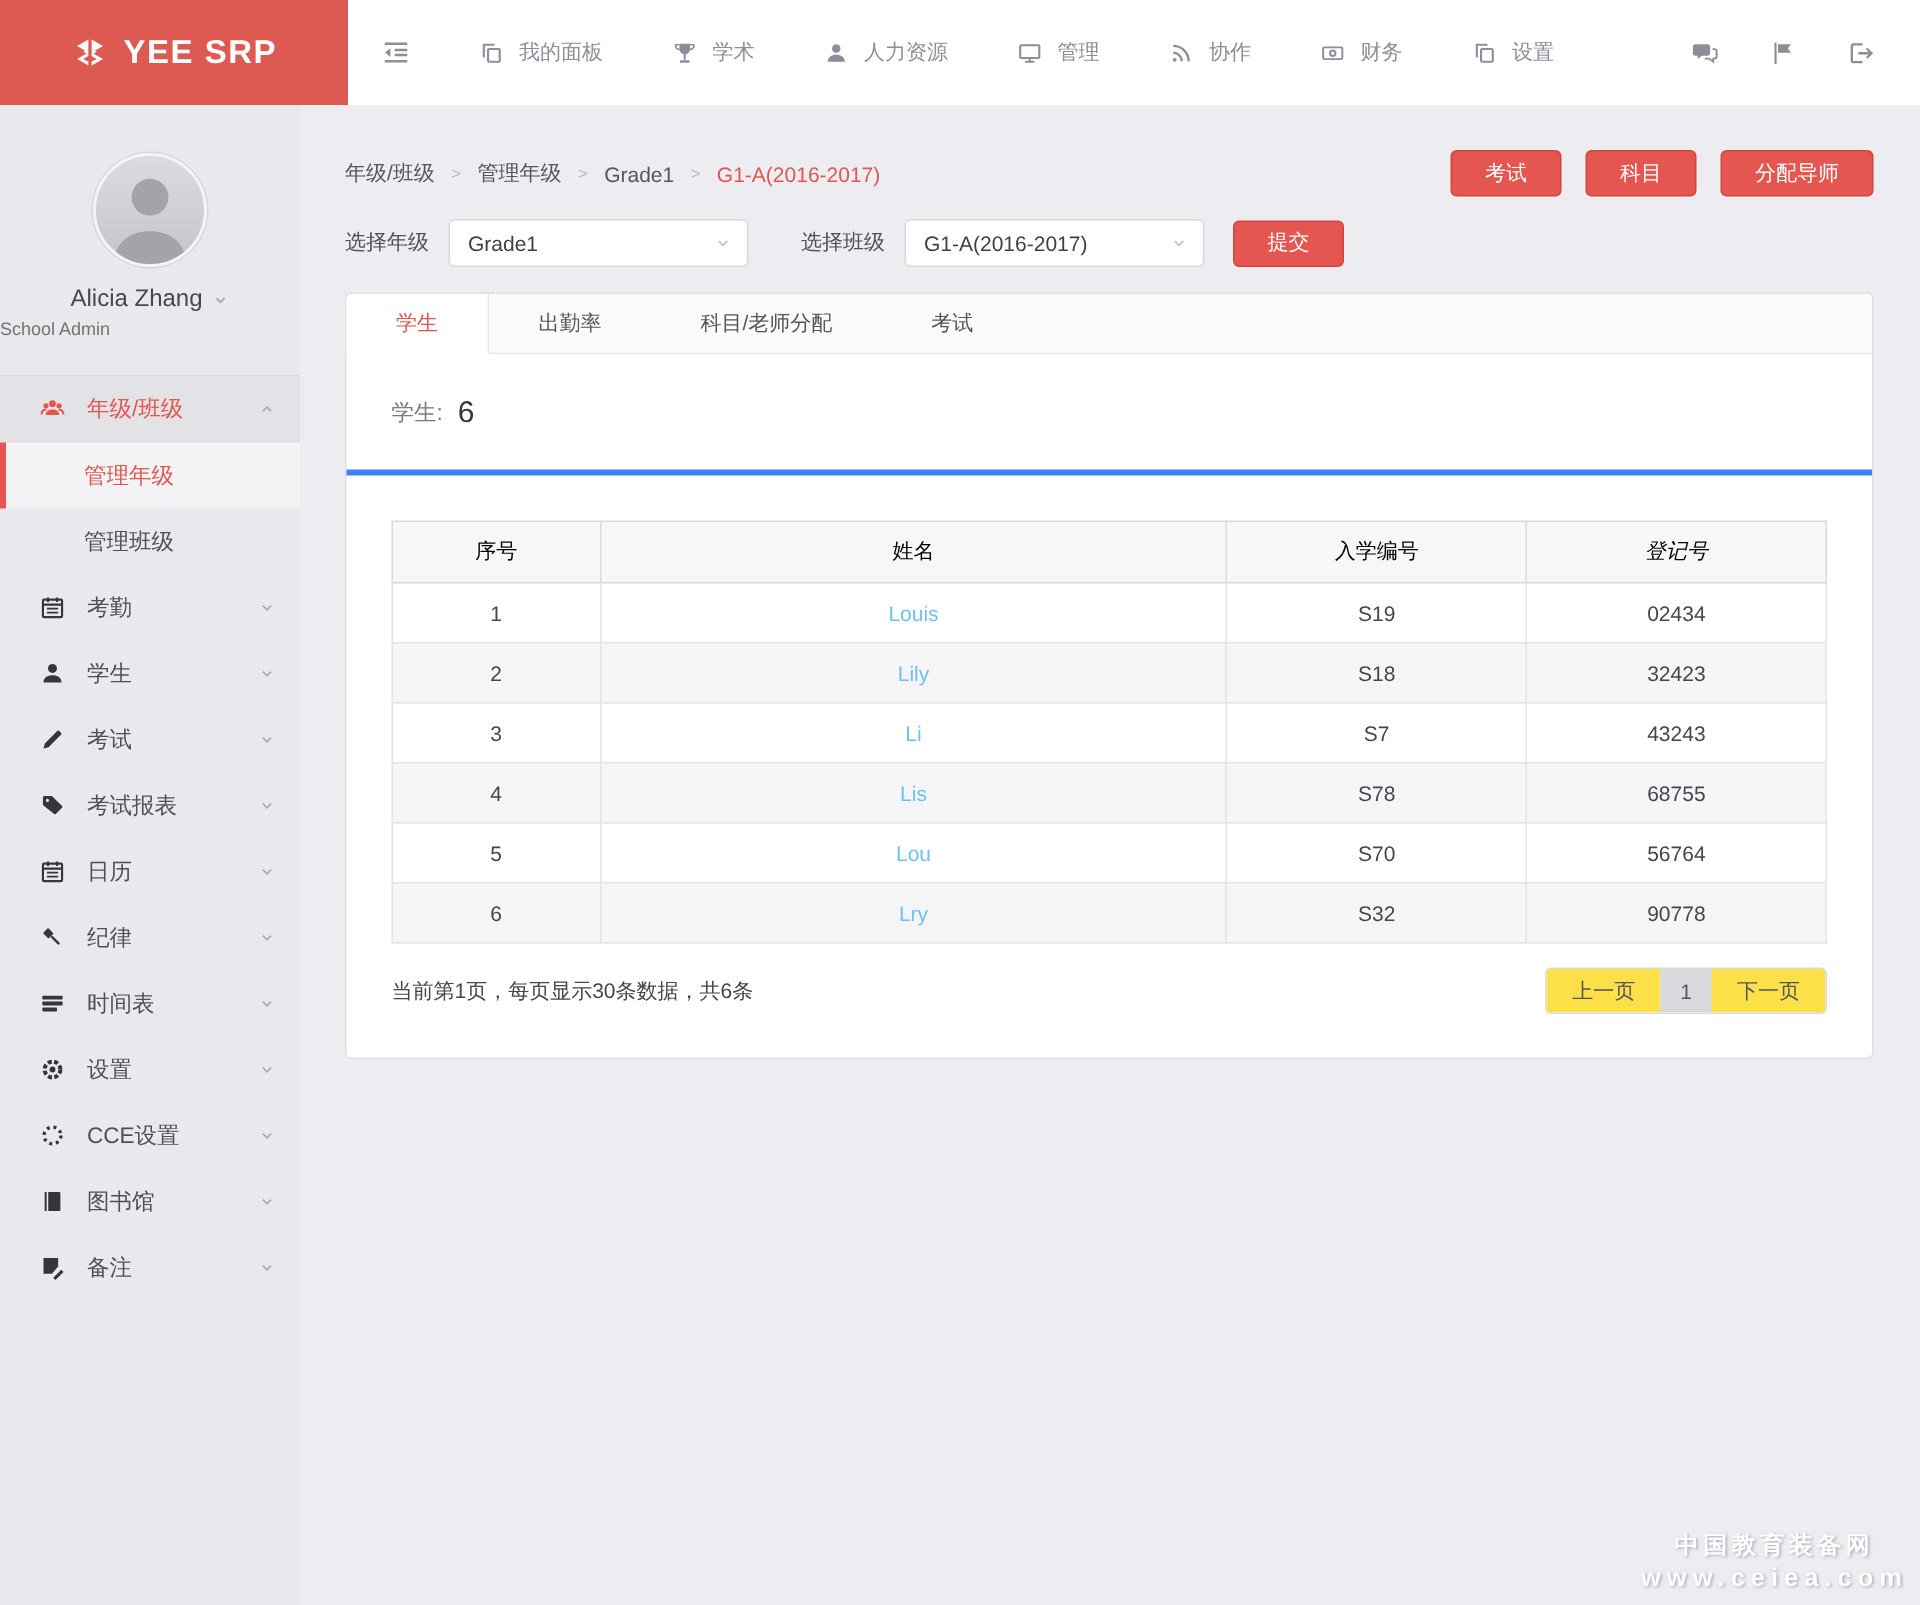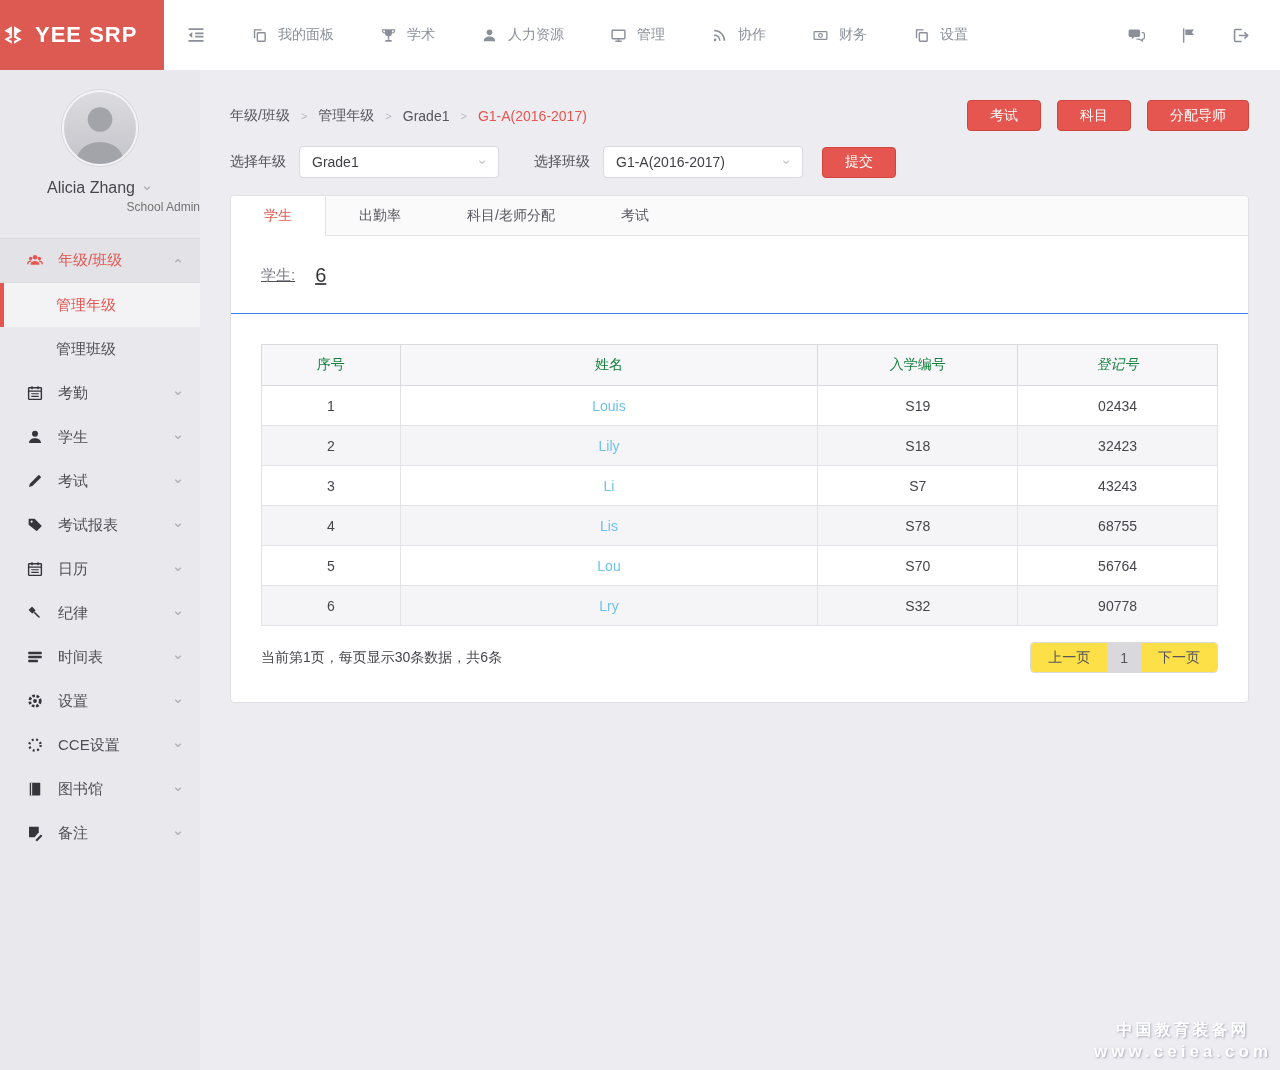--- a/index.html
+++ b/index.html
@@ -8,34 +8,34 @@
     position:relative; overflow:hidden; background:#ececf1;
     font-family:"Liberation Sans","DejaVu Sans",sans-serif; color:#4f4f55;
   }
   svg { display:block; }
   .ic { width:18px; height:18px; }
   .ic16 { width:17px; height:17px; }
   .chev-ic { width:12px; height:12px; }
 
   
   .navbar { position:absolute; top:0; left:0; right:0; height:70px; background:#fff; display:flex; align-items:stretch; z-index:5; }
-  .logo { width:164px; background:#dd5a53; color:#fff; display:flex; align-items:center; justify-content:flex-start; gap:9px; cursor:pointer; }
+  .logo { width:232px; background:#dd5a53; color:#fff; display:flex; align-items:center; justify-content:center; gap:9px; cursor:pointer; }
   .logo-text { font-size:22px; font-weight:bold; letter-spacing:1px; }
   .logo-ic { width:26px; height:26px; }
   .nav-toggle { width:64px; display:flex; align-items:center; justify-content:center; color:#8b8f99; cursor:pointer; }
   .nav-toggle svg { width:20px; height:20px; }
   .nav-menu { display:flex; align-items:stretch; }
   .nav-item { display:flex; align-items:center; gap:10px; padding:0 23px; color:#8b8f99; font-size:14px; cursor:pointer; }
   .nav-right { margin-left:auto; display:flex; align-items:center; padding-right:14px; }
   .nav-icon-btn { width:52px; height:70px; display:flex; align-items:center; justify-content:center; color:#8b8f99; cursor:pointer; }
   .nav-icon-btn svg { width:19px; height:19px; }
 
   
   .sidebar { position:absolute; top:70px; left:0; bottom:0; width:200px; background:#e9e9ed; }
-  .profile { text-align:right; padding-top:20px; padding-bottom:24px; }
+  .profile { text-align:left; padding-top:32px; padding-bottom:24px; }
   .avatar { width:76px; height:76px; border-radius:50%; margin:0 auto; background:linear-gradient(180deg,#dcdce0 0%,#c3c3c9 100%); border:2px solid #f4f4f6; box-shadow:0 0 0 1px #d5d5db; overflow:hidden; cursor:pointer; }
   .profile-name { margin-top:13px; font-size:16px; color:#47474d; display:flex; align-items:center; justify-content:center; gap:6px; cursor:pointer; }
   .profile-name .chev-ic { color:#a8a8b0; }
   .profile-role { margin-top:3px; font-size:12px; color:#737373; }
   .menu { border-top:1px solid #d9d9de; }
   .menu-row { height:44px; display:flex; align-items:center; padding:0 16px 0 26px; font-size:15px; color:#4f4f55; cursor:pointer; position:relative; }
   .menu-row .mi { width:19px; height:19px; margin-right:13px; color:#35353b; flex:none; }
   .menu-row .chev { margin-left:auto; color:#a8a8b0; }
   .menu-group-active { background:#e2e2e7; color:#e4564f; border-bottom:1px solid #d9d9de; }
   .menu-group-active .mi { color:#e4564f; }
@@ -57,27 +57,27 @@
   .select { width:200px; height:32px; background:#fff; border:1px solid #d9d9de; border-radius:4px; display:flex; align-items:center; justify-content:space-between; padding:0 10px 0 12px; margin-left:13px; color:#3f3f45; cursor:pointer; }
   .select .chev-ic { color:#c0c0c7; }
   .filters .gap { width:35px; }
   .btn-submit { margin-left:19px; }
 
   
   .card { margin-top:17px; background:#fff; border:1px solid #dfdfe5; border-radius:4px; }
   .tabs { display:flex; background:#fafafb; border-bottom:1px solid #e3e3e8; height:40px; border-radius:4px 4px 0 0; }
   .tab { display:flex; align-items:center; padding:0 33px; font-size:14px; color:#55555c; cursor:pointer; }
   .tab-active { background:#fff; color:#e4564f; border-right:1px solid #e3e3e8; margin-bottom:-1px; border-bottom:1px solid #fff; border-top-left-radius:4px; }
-  .summary { display:flex; align-items:center; gap:20px; padding:28px 30px 26px; border-bottom:1px solid #3b82f6;text-decoration:underline; }
+  .summary { display:flex; align-items:center; gap:10px; padding:28px 30px 26px; border-bottom:4px solid #3b82f6; }
   .summary-label { font-size:15px; color:#7a7a82; }
   .summary-value { font-size:20px; color:#35353b; }
 
   .table-wrap { padding:30px 30px 0; }
   table { width:100%; border-collapse:collapse; font-size:14px; color:#45454b; }
-  th { background:#f7f7fa; color:#15803d; font-weight:normal; height:41px; border:1px solid #d9d9de; cursor:pointer; }
+  th { background:#f7f7fa; color:#000000; font-weight:normal; height:41px; border:1px solid #d9d9de; cursor:pointer; }
   td { height:40px; text-align:center; border:1px solid #e2e2e7; }
   tbody tr:nth-child(even) { background:#f5f5f8; }
   .cell-link { color:#6fc1ee; cursor:pointer; text-decoration:none; }
   .col-no { width:14.5%; } .col-name { width:43.7%; } .col-adm { width:20.9%; } .col-reg { width:20.9%;font-style:italic; }
 
   .table-footer { display:flex; justify-content:space-between; align-items:center; padding:16px 30px 29px; }
   .page-info { font-size:14px; color:#45454b; }
   .pager { display:flex; border:1px solid #d9d9de; border-radius:4px; overflow:hidden; height:31px; font-size:14px; color:#55555c; }
   .pager > div { display:flex; align-items:center; padding:0 17px; background:#fde047; cursor:pointer; }
   .pager > div + div { border-left:1px solid #d9d9de; }

